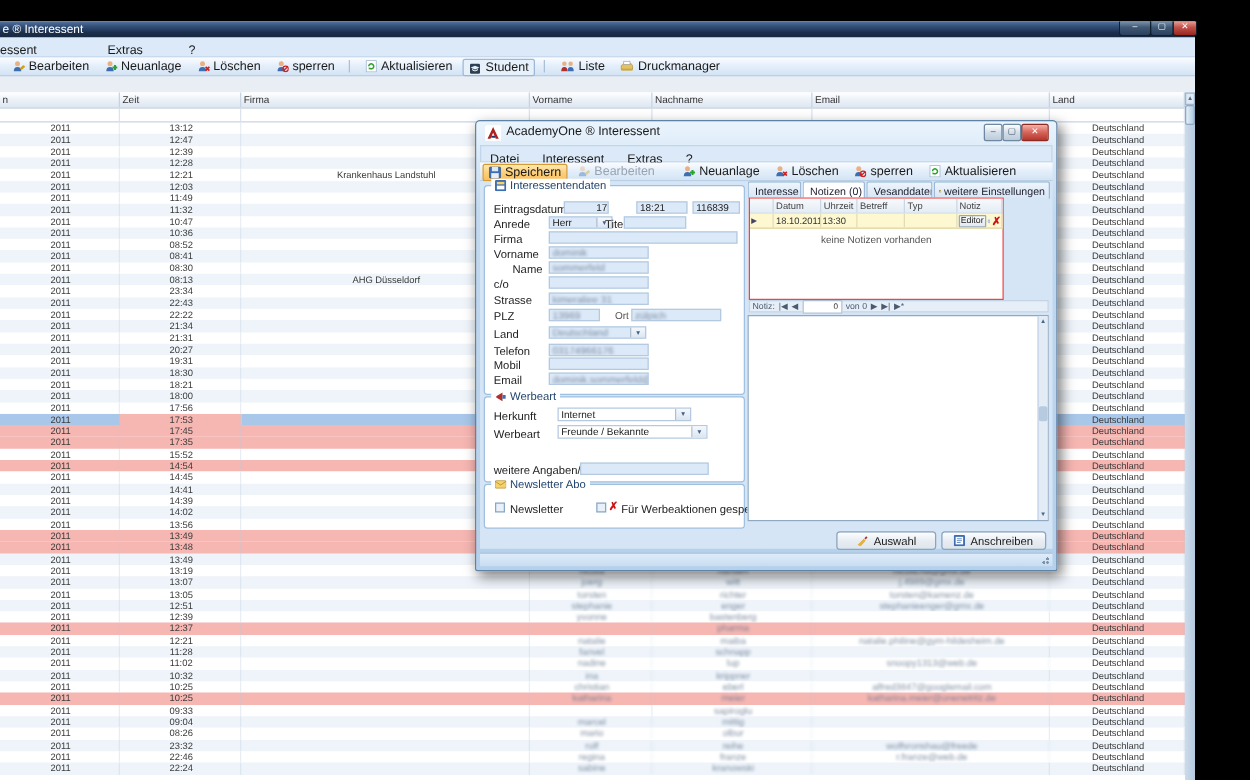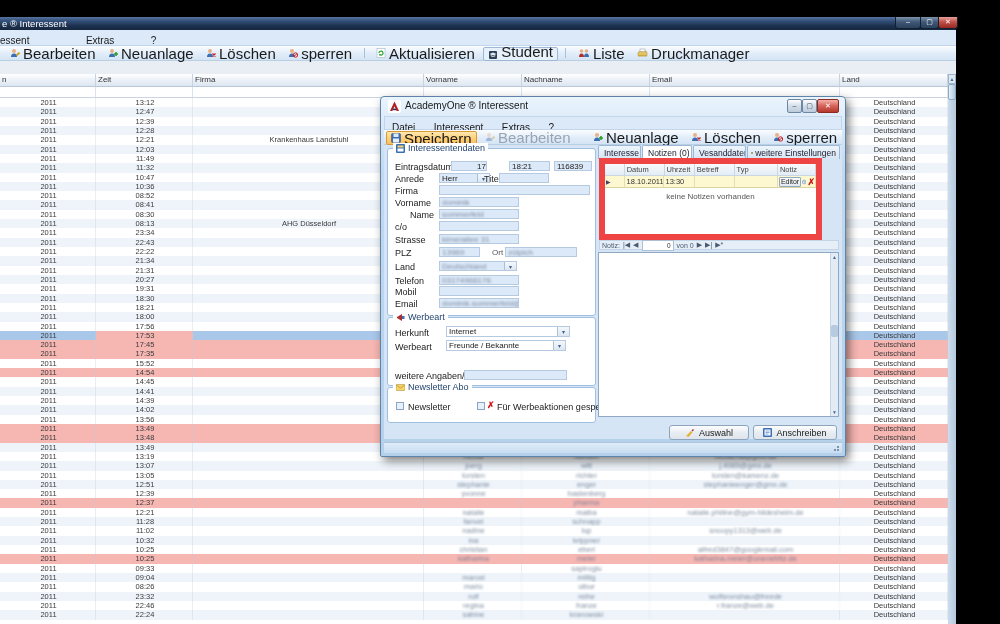--- a/index.html
+++ b/index.html
@@ -14,21 +14,21 @@
   #title-smudge{position:absolute;left:118px;top:2px;width:200px;height:9px;
     background:linear-gradient(90deg,#3a506e,#22374f 40%,#2c4precision 0,#2c425e 70%,transparent);filter:blur(2px);opacity:.8;}
   .winbtn{position:absolute;top:0px;height:11px;border:1px solid #11202f;border-top:none;
     border-radius:0 0 3px 3px;font-size:7px;color:#fff;text-align:center;line-height:10px;
     background:linear-gradient(180deg,#7d93ad,#3f5876 45%,#2b415c);}
   .winbtn.close{background:linear-gradient(180deg,#e8a197,#c0504a 45%,#99271f);}
   #main-menubar{position:absolute;left:0;top:13px;width:956px;height:15px;background:#dbe9f8;border-bottom:1px solid #c3d5ea;}
   .menu-item{display:inline-block;padding:1px 7px 0 7px;font-size:10px;color:#1a1a1a;}
   #main-toolbar{position:absolute;left:0;top:29px;width:956px;height:14px;
     background:linear-gradient(180deg,#fbfdff,#e3eefa 50%,#d4e4f4);border-bottom:1px solid #b9cfe4;}
-  .tbtn{display:inline-flex;align-items:center;gap:3px;height:12px;padding:0 4px;font-size:15px;color:#1a1a1a;vertical-align:top;margin-top:1px;}
+  .tbtn{display:inline-flex;align-items:center;gap:3px;height:12px;padding:0 4px;font-size:10px;color:#1a1a1a;vertical-align:top;margin-top:1px;}
   .tbtn.save{background:linear-gradient(180deg,#ffe9b4,#fdd27e 45%,#fbbf5e);border:1px solid #d79a33;border-radius:2px;}
   .tbtn.disabled{color:#98a4b2;}
   .tbtn.disabled svg{opacity:.4;}
   .tbtn.boxed{border:1px solid #9cb8d6;border-radius:2px;background:#e7f1fb;align-items:flex-end;}
   .tsep{display:inline-block;width:1px;height:10px;background:#a9c0d8;margin:2px 3px 0 3px;vertical-align:top;}
   #combo-row{position:absolute;left:0;top:44px;width:956px;height:15px;background:#e6ebf2;border-bottom:1px solid #ccd6e2;}
   .combo{position:absolute;height:12px;background:#fff;border:1px solid #9fb4cc;font-size:9px;color:#222;}
   .combo .val{position:absolute;left:2px;top:1px;white-space:nowrap;}
   .dd{position:absolute;right:0;top:0;width:11px;height:100%;background:linear-gradient(180deg,#f4f8fc,#dce6f1);border-left:1px solid #aebfd4;
     font-size:6px;color:#44618a;text-align:center;line-height:11px;}
@@ -69,21 +69,21 @@
   .groupbox{position:absolute;background:#fff;border:1px solid #9fc0e0;border-radius:3px;}
   .legend{position:absolute;top:-6px;left:5px;background:#fff;padding:0 3px;font-size:9px;color:#23456f;display:flex;gap:3px;align-items:center;white-space:nowrap;}
   .flabel{position:absolute;font-size:9px;color:#222;white-space:nowrap;}
   .field{position:absolute;height:10px;background:#dce9f8;border:1px solid #b5cae0;box-sizing:border-box;font-size:8px;color:#222;line-height:9px;padding-left:2px;overflow:hidden;white-space:nowrap;}
   .field.white{background:#fff;}
   .cbox{position:absolute;width:8px;height:8px;background:#e8f1fa;border:1px solid #8aa6c4;box-sizing:border-box;}
   
   .tab{position:absolute;top:0;height:14px;box-sizing:border-box;border:1px solid #9cb8d6;border-bottom:none;border-radius:2px 2px 0 0;
     background:linear-gradient(180deg,#eef5fc,#d6e5f4);font-size:8.5px;color:#223;display:flex;align-items:center;gap:2px;padding:0 3px;white-space:nowrap;overflow:hidden;}
   .tab.active{background:#fff;font-weight:normal;}
-  #notes-grid{position:absolute;left:218px;top:61px;width:223px;height:81px;background:#fff;border:6px solid #ef4444;box-sizing:border-box;}
+  #notes-grid{position:absolute;left:218px;top:61px;width:204px;height:81px;background:#fff;border:1px solid #ef4444;box-sizing:border-box;}
   #notes-header{display:flex;height:11px;background:linear-gradient(180deg,#f8fafc,#e3ecf5);border-bottom:1px solid #c9d6e4;}
   .nh{box-sizing:border-box;border-right:1px solid #c9d6e4;font-size:7.5px;color:#444;padding:1px 0 0 2px;overflow:hidden;}
   #note-row{display:flex;height:11px;background:#fdf8d0;border-bottom:1px solid #ddd3a2;}
   .nc{box-sizing:border-box;border-right:1px solid #e3dcb4;font-size:7.5px;color:#333;line-height:10px;padding-left:1px;overflow:hidden;white-space:nowrap;display:flex;align-items:center;gap:1px;}
   .n0{width:22px}.n1{width:45px}.n2{width:34px}.n3{width:45px}.n4{width:49px}.n5{width:43px}
   #notes-empty{font-size:8px;color:#555;text-align:center;margin-top:4px;}
   #notes-nav{position:absolute;left:218px;top:143px;width:240px;height:10px;background:#e6eef7;border:1px solid #c2d4e6;box-sizing:border-box;
     font-size:7px;color:#4a5b70;display:flex;align-items:center;gap:3px;padding-left:2px;}
   #notes-nav .navbox{width:26px;height:7px;background:#fff;border:1px solid #aebfd4;font-size:6.5px;text-align:right;color:#333;}
   #dlg-textarea{position:absolute;left:217px;top:155px;width:241px;height:165px;background:#fff;border:1px solid #8fa9c4;box-sizing:border-box;}
@@ -868,21 +868,21 @@
 
       <div class="groupbox" style="left:3px;top:172px;width:207px;height:67px;">
         <span class="legend">
           <svg width="9" height="9" viewBox="0 0 9 9">
               <path d="M1 4 6 1v7L1 5Z" fill="#b03030"></path>
               <rect x="6" y="3" width="2.5" height="3" fill="#3c6eb4"></rect>
             </svg>
           <span>Werbeart</span>
           </span>
         <span class="flabel" style="left:7px;top:10px;">Herkunft</span>
-        <span class="field white" style="left:58px;top:8px;width:124px;height:11px;"><span>Internet</span><span class="dd">▾</span></span>
+        <span class="field white" style="left:58px;top:8px;width:107px;height:11px;"><span>Internet</span><span class="dd">▾</span></span>
         <span class="flabel" style="left:7px;top:24px;">Werbeart</span>
         <span class="field white" style="left:58px;top:22px;width:120px;height:11px;"><span>Freunde / Bekannte</span><span class="dd">▾</span></span>
         <span class="flabel" style="left:7px;top:53px;">weitere Angaben/Details</span>
         <span class="field" style="left:76px;top:52px;width:103px;"></span>
       </div>
 
       <div class="groupbox" style="left:3px;top:242px;width:207px;height:34px;">
         <span class="legend">
           <svg width="9" height="9" viewBox="0 0 9 9">
               <rect y="1.5" width="9" height="6" rx="1" fill="#f5d36a" stroke="#a8862e" stroke-width=".5"></rect>

